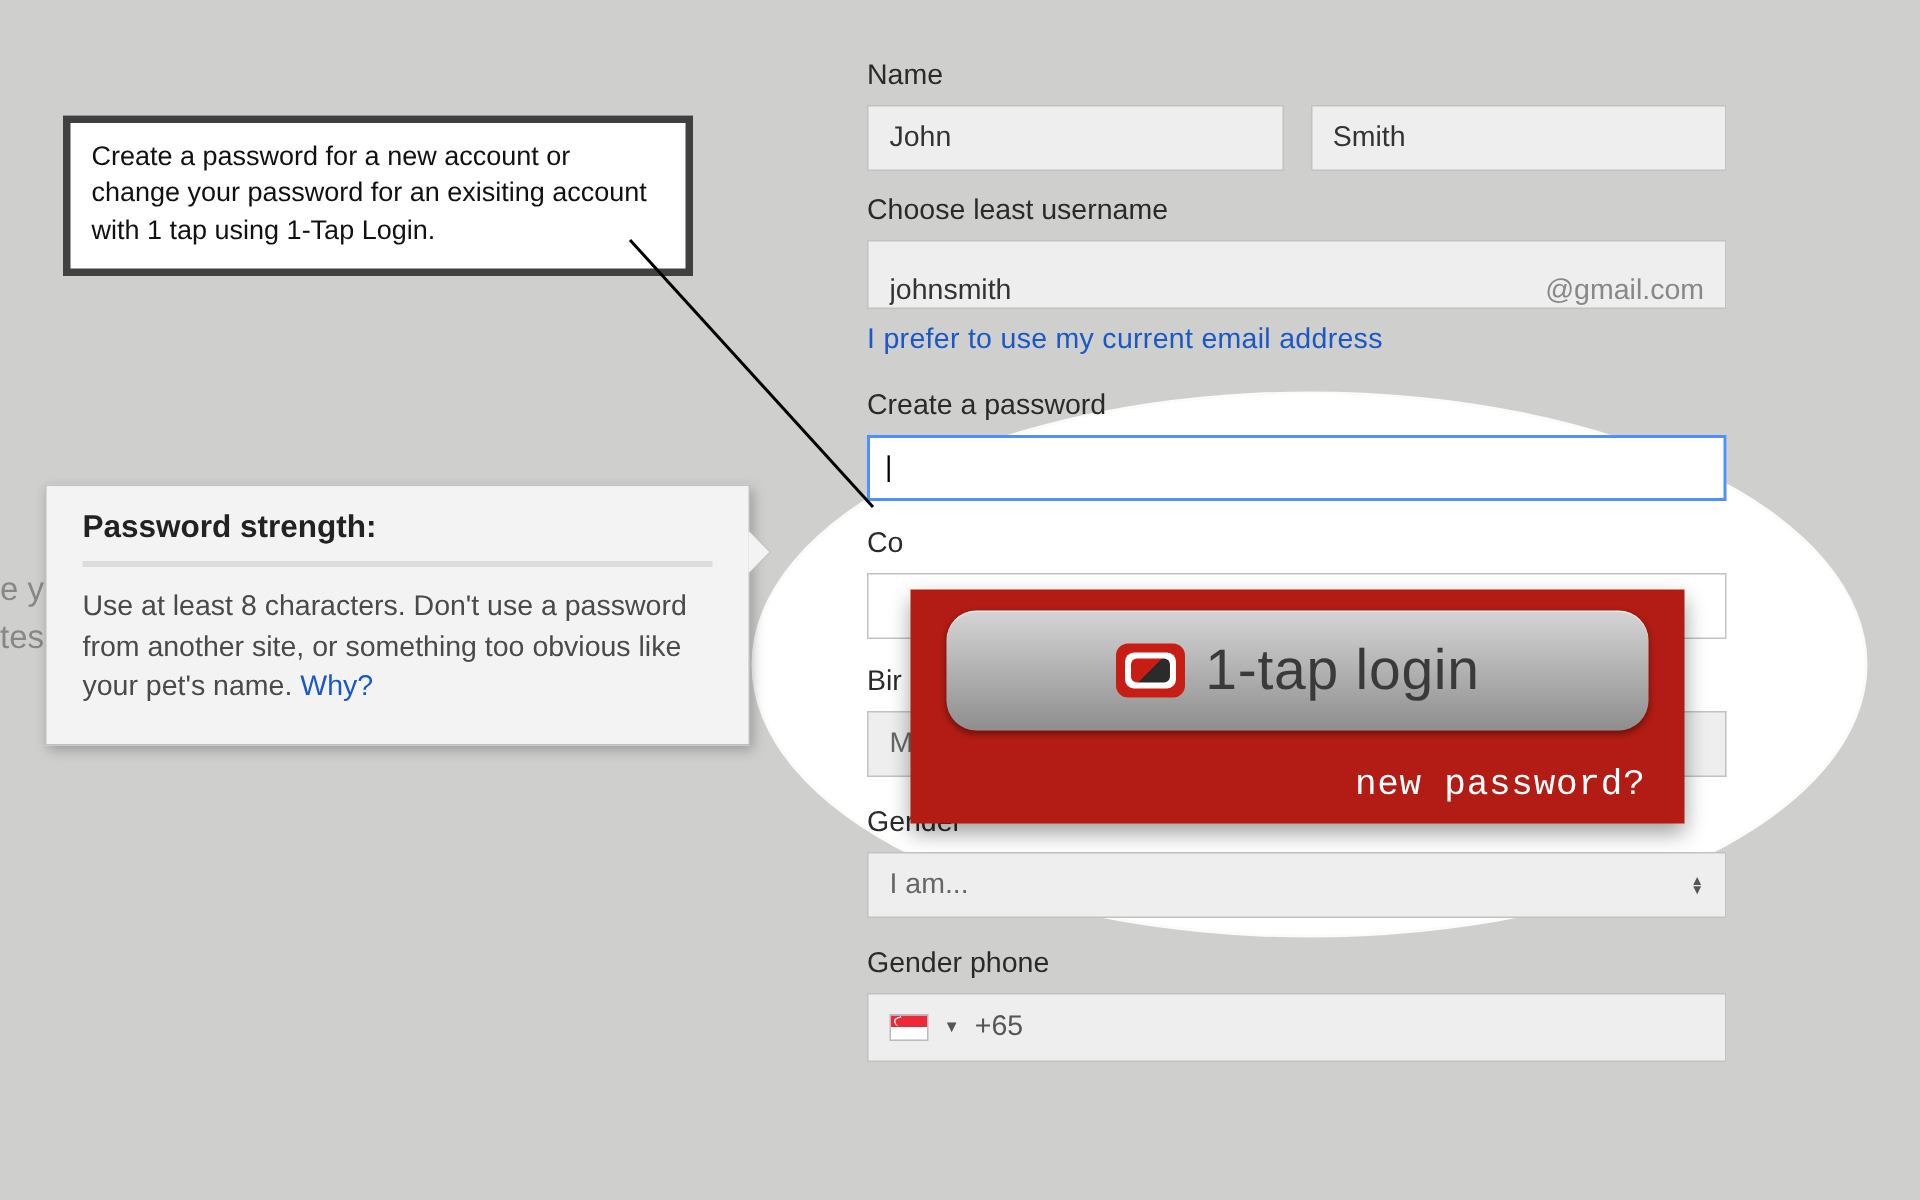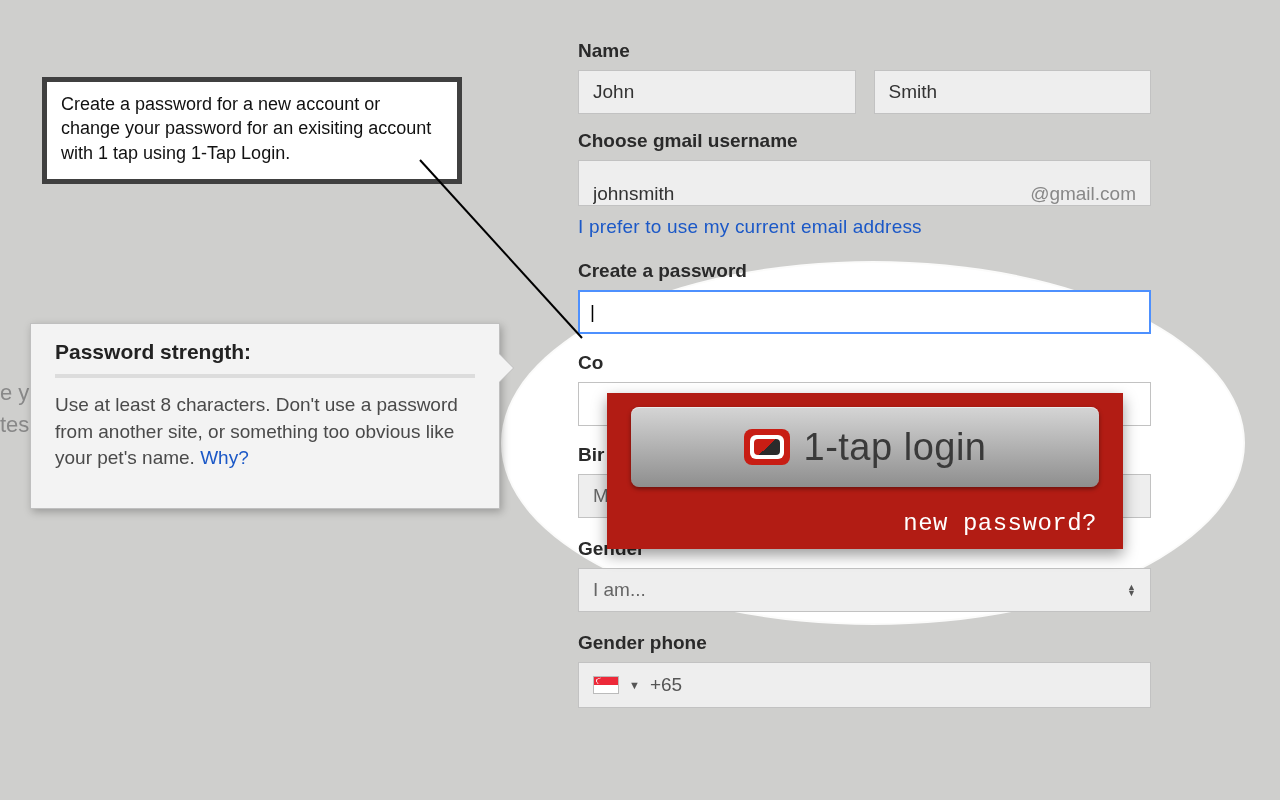--- a/index.html
+++ b/index.html
@@ -8,30 +8,30 @@
 
 .bg-text{position:absolute;color:#888;font-size:22px}
 
 
 .callout{position:absolute;left:42px;top:77px;width:380px;background:#fff;border:5px solid #404040;padding:10px 16px 14px 14px;font-size:18px;color:#111;line-height:1.35}
 
 
 .leader{position:absolute;left:0;top:0;pointer-events:none;width:1280px;height:800px}
 
 
-.pw-tip{position:absolute;left:30px;top:323px;width:470px;background:#f3f3f3;border:1px solid #bfbfbf;box-shadow:2px 3px 8px rgba(0,0,0,.25);padding:16px 24px 36px 24px;box-sizing:border-box}
+.pw-tip{position:absolute;left:30px;top:323px;width:470px;background:#f3f3f3;border:1px solid #bfbfbf;box-shadow:2px 3px 8px rgba(0,0,0,.25);padding:16px 24px 24px 24px;box-sizing:border-box}
 .pw-tip h3{margin:0 0 10px 0;font-size:21px;color:#222;font-weight:bold}
 .pw-bar{height:4px;width:100%;background:#dcdcdc;margin-bottom:14px}
 .pw-tip p{margin:0;font-size:19px;color:#4a4a4a;line-height:1.4}
 .pw-tip a{color:#1b58c7;text-decoration:none}
 .pw-tip .tip-arrow{position:absolute;right:-14px;top:30px;width:0;height:0;border-top:14px solid transparent;border-bottom:14px solid transparent;border-left:14px solid #f3f3f3;filter:drop-shadow(1px 0 0 #bfbfbf)}
 
 
 .form-panel{position:absolute;left:530px;top:0;width:665px;height:800px;background:#d6d6d4;padding:24px 44px 0 48px;box-sizing:border-box}
-.form-label{font-size:19px;font-weight:bold;color:#2a2a2a;margin:16px 0 8px 0}
+.form-label{font-size:19px;font-weight:normal;color:#2a2a2a;margin:16px 0 8px 0}
 .row{display:flex;gap:18px}
 .inp{height:44px;background:#eeeeee;border:1px solid #c2c2c2;padding:0 14px;font-size:19px;color:#333;box-sizing:border-box}
 .inp.half{flex:1}
 .username-wrap{display:flex;align-items:flex-end;background:#eeeeee;border:1px solid #c2c2c2;height:44px}
 .username-wrap input{flex:1;border:none;background:transparent;padding:0 14px;font-size:19px;color:#333;outline:none}
 .username-wrap span{padding:0 14px;color:#888;font-size:19px}
 .linkish{display:block;margin-top:10px;color:#1b58c7;font-size:19px;text-decoration:none;letter-spacing:.2px}
 .pw-input{width:100%;height:44px;border:2px solid #4d90fe;background:#fff;padding:0 10px;box-sizing:border-box;font-size:19px;outline:none}
 .pw-input::placeholder{color:#111}
 .confirm{width:100%;height:44px;border:1px solid #c2c2c2;background:#fff;box-sizing:border-box}
@@ -40,21 +40,21 @@
 .day,.year{background:#eeeeee;border:1px solid #c2c2c2;height:44px;display:flex;align-items:center;padding:0 14px;color:#888;font-size:19px;box-sizing:border-box}
 .phone{display:flex;align-items:center;background:#eeeeee;border:1px solid #c2c2c2;height:44px;padding:0 14px;gap:10px;color:#555;font-size:19px}
 .flag-sg{display:inline-block;width:24px;height:16px;background:linear-gradient(#ed2939 0 50%,#fff 50% 100%);border:1px solid #bbb;position:relative}
 .flag-sg::after{content:"";position:absolute;left:2px;top:1px;width:5px;height:5px;border:1px solid #fff;border-right:none;border-bottom:none;border-radius:50% 0 0 50%/50% 0 0 50%;transform:rotate(-20deg);opacity:.9}
 
 
 .ellipse{position:absolute;left:503px;top:263px;width:740px;height:360px;border-radius:50%;background:#fff;box-shadow:0 0 0 2px rgba(255,255,255,.9)}
 
 
 .otl{position:absolute;left:607px;top:393px;width:516px;height:156px;background:#b21c14;box-shadow:0 6px 14px rgba(0,0,0,.4)}
-.otl-btn{position:absolute;left:24px;top:14px;right:24px;height:80px;border-radius:8px;background:linear-gradient(#d5d5d5,#8e8e8e);box-shadow:inset 0 1px 0 rgba(255,255,255,.5),0 2px 4px rgba(0,0,0,.4);display:flex;align-items:center;justify-content:center;gap:14px;color:#3a3a3a;font-size:38px;letter-spacing:.5px}
+.otl-btn{position:absolute;left:24px;top:14px;right:24px;height:80px;border-radius:20px;background:linear-gradient(#d5d5d5,#8e8e8e);box-shadow:inset 0 1px 0 rgba(255,255,255,.5),0 2px 4px rgba(0,0,0,.4);display:flex;align-items:center;justify-content:center;gap:14px;color:#3a3a3a;font-size:38px;letter-spacing:.5px}
 .otl-logo{width:46px;height:36px;background:#c81d14;border-radius:8px;position:relative;display:inline-block}
 .otl-logo::before{content:"";position:absolute;left:6px;top:6px;width:34px;height:24px;border-radius:6px;background:#fff}
 .otl-logo::after{content:"";position:absolute;left:10px;top:10px;width:26px;height:16px;border-radius:4px;background:linear-gradient(135deg,#c81d14 0 50%,#2b2b2b 50% 100%)}
 .otl-sub{position:absolute;right:26px;bottom:12px;color:#fff;font-size:24px;font-family:Liberation Mono, monospace;letter-spacing:.5px}
 </style>
 </head>
 <body>
 <div id="stage">
 
 <div class="bg-text" style="left:0;top:380px">e y</div>
@@ -68,21 +68,21 @@
 </div>
 
 <div style="position:absolute;left:530px;top:0;width:665px;height:800px;padding:24px 44px 0 48px;box-sizing:border-box">
 
   <div class="form-label">Name</div>
   <div class="row">
     <input class="inp half" value="John" style="">
     <input class="inp half" value="Smith" style="">
   </div>
 
-  <div class="form-label">Choose gmail username</div>
+  <div class="form-label">Choose least username</div>
   <div class="username-wrap">
     <input value="johnsmith" style="">
     <span>@gmail.com</span>
   </div>
   <a href="#" class="linkish">I prefer to use my current email address</a>
 
   <div class="form-label" style="margin-top:22px">Create a password</div>
   <input class="pw-input" value="|" style="">
 
   <div class="form-label" style="margin-top:18px">Co</div>

